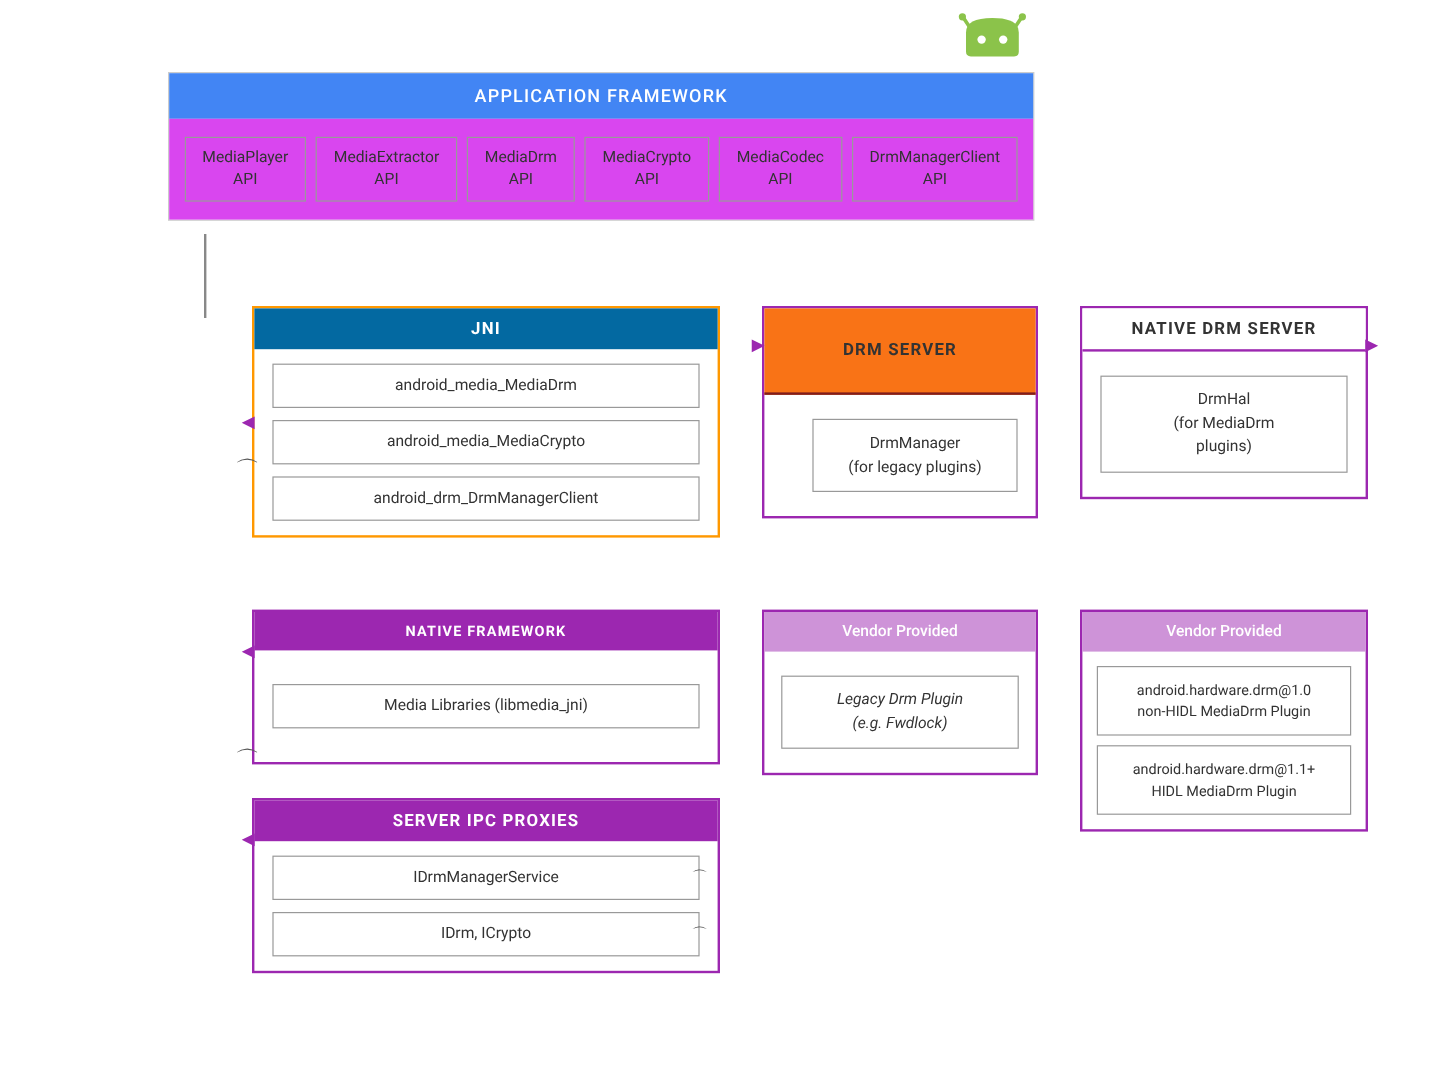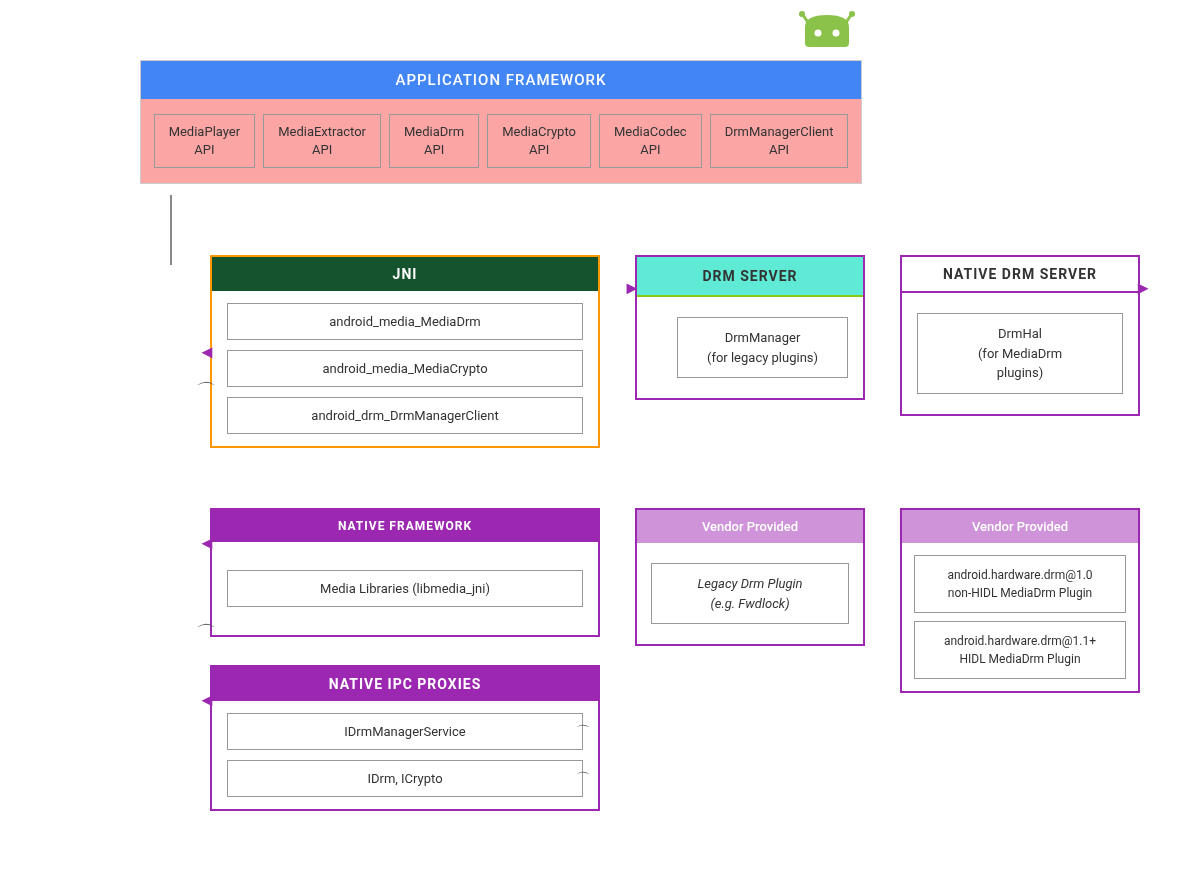--- a/index.html
+++ b/index.html
@@ -69,48 +69,48 @@
       <path d="M18 22 Q18 10 40 10 Q62 10 62 22 L62 38 Q62 42 58 42 L22 42 Q18 42 18 38 Z" fill="#8bc34a"></path>
 
       <circle cx="31" cy="28" r="3.5" fill="white"></circle>
       <circle cx="49" cy="28" r="3.5" fill="white"></circle>
     </svg>
   </div>
 
   <div style="position:absolute; top:60px; left:140px; right:80px;">
     <div style="border: 1px solid #ccc;">
       <div style="background:#4285f4; color:white; text-align:center; padding:10px; font-size:15px; font-weight:500; letter-spacing:1px;">APPLICATION FRAMEWORK</div>
-      <div style="background:#fca5a5; padding:15px 20px; display:flex; gap:8px; align-items:center; justify-content:center; flex-wrap:nowrap;">
+      <div style="background:#d946ef; padding:15px 20px; display:flex; gap:8px; align-items:center; justify-content:center; flex-wrap:nowrap;">
         <div class="api-box">MediaPlayer<br>API</div>
         <div class="api-box">MediaExtractor<br>API</div>
         <div class="api-box">MediaDrm<br>API</div>
         <div class="api-box">MediaCrypto<br>API</div>
         <div class="api-box">MediaCodec<br>API</div>
         <div class="api-box">DrmManagerClient<br>API</div>
       </div>
     </div>
   </div>
 
   <div style="position:absolute; top:255px; left:210px; width:390px;">
     <div style="border:2px solid #ff9800; background:white; position:relative;">
 
       <div style="position:absolute; left:-14px; top:50%; transform:translateY(-50%); color:#9c27b0; font-size:18px; font-weight:bold;">◄</div>
-      <div style="background:#14532d; color:white; text-align:center; padding:9px 10px; font-size:14px; font-weight:700; letter-spacing:1px;">JNI</div>
+      <div style="background:#0369a1; color:white; text-align:center; padding:9px 10px; font-size:14px; font-weight:700; letter-spacing:1px;">JNI</div>
       <div style="padding:12px 15px; display:flex; flex-direction:column; gap:10px;">
         <div class="item-box">android_media_MediaDrm</div>
         <div class="item-box">android_media_MediaCrypto</div>
         <div class="item-box">android_drm_DrmManagerClient</div>
       </div>
     </div>
   </div>
 
   <div style="position:absolute; top:255px; left:635px; width:230px;">
     <div style="border:2px solid #9c27b0; background:white; position:relative;">
       <div style="position:absolute; left:-14px; top:20px; color:#9c27b0; font-size:18px; font-weight:bold;">►</div>
-      <div style="background:#5eead4; border-bottom:2px solid #84cc16; color:#333; text-align:center; padding:11px 10px; font-size:14px; font-weight:700; letter-spacing:1px;">DRM SERVER</div>
+      <div style="background:#f97316; border-bottom:2px solid #7f1d1d; color:#333; text-align:center; padding:27px 10px; font-size:14px; font-weight:700; letter-spacing:1px;">DRM SERVER</div>
       <div style="padding:20px 15px;">
         <div class="item-box" style="line-height:1.5;margin-left:25px;">DrmManager<br>(for legacy plugins)</div>
       </div>
     </div>
   </div>
 
   <div style="position:absolute; top:255px; left:900px; width:240px;">
     <div style="border:2px solid #9c27b0; background:white; position:relative;">
       <div style="position:absolute; right:-14px; top:20px; color:#9c27b0; font-size:18px; font-weight:bold;">►</div>
       <div style="background:white; border-bottom:2px solid #9c27b0; color:#333; text-align:center; padding:9px 10px; font-size:14px; font-weight:700; letter-spacing:1px;">NATIVE DRM SERVER</div>
@@ -145,21 +145,21 @@
       <div style="padding:12px 12px; display:flex; flex-direction:column; gap:8px;">
         <div class="item-box" style="font-size:12px; line-height:1.5;">android.hardware.drm@1.0<br>non-HIDL MediaDrm Plugin</div>
         <div class="item-box" style="font-size:12px; line-height:1.5;">android.hardware.drm@1.1+<br>HIDL MediaDrm Plugin</div>
       </div>
     </div>
   </div>
 
   <div style="position:absolute; top:665px; left:210px; width:390px;">
     <div style="border:2px solid #9c27b0; background:white; position:relative;">
       <div style="position:absolute; left:-14px; top:22px; color:#9c27b0; font-size:18px; font-weight:bold;">◄</div>
-      <div style="background:#9c27b0; color:white; text-align:center; padding:9px 10px; font-size:14px; font-weight:700; letter-spacing:1px;">NATIVE IPC PROXIES</div>
+      <div style="background:#9c27b0; color:white; text-align:center; padding:9px 10px; font-size:14px; font-weight:700; letter-spacing:1px;">SERVER IPC PROXIES</div>
       <div style="padding:12px 15px; display:flex; flex-direction:column; gap:10px;">
         <div class="item-box" style="position:relative;">
           <span>IDrmManagerService</span>
           
           <span style="position:absolute; right:-8px; top:50%; transform:translateY(-50%); color:#555; font-size:14px;">⌒</span>
         </div>
         <div class="item-box" style="position:relative;">
           <span>IDrm, ICrypto</span>
           <span style="position:absolute; right:-8px; top:50%; transform:translateY(-50%); color:#555; font-size:14px;">⌒</span>
         </div>

